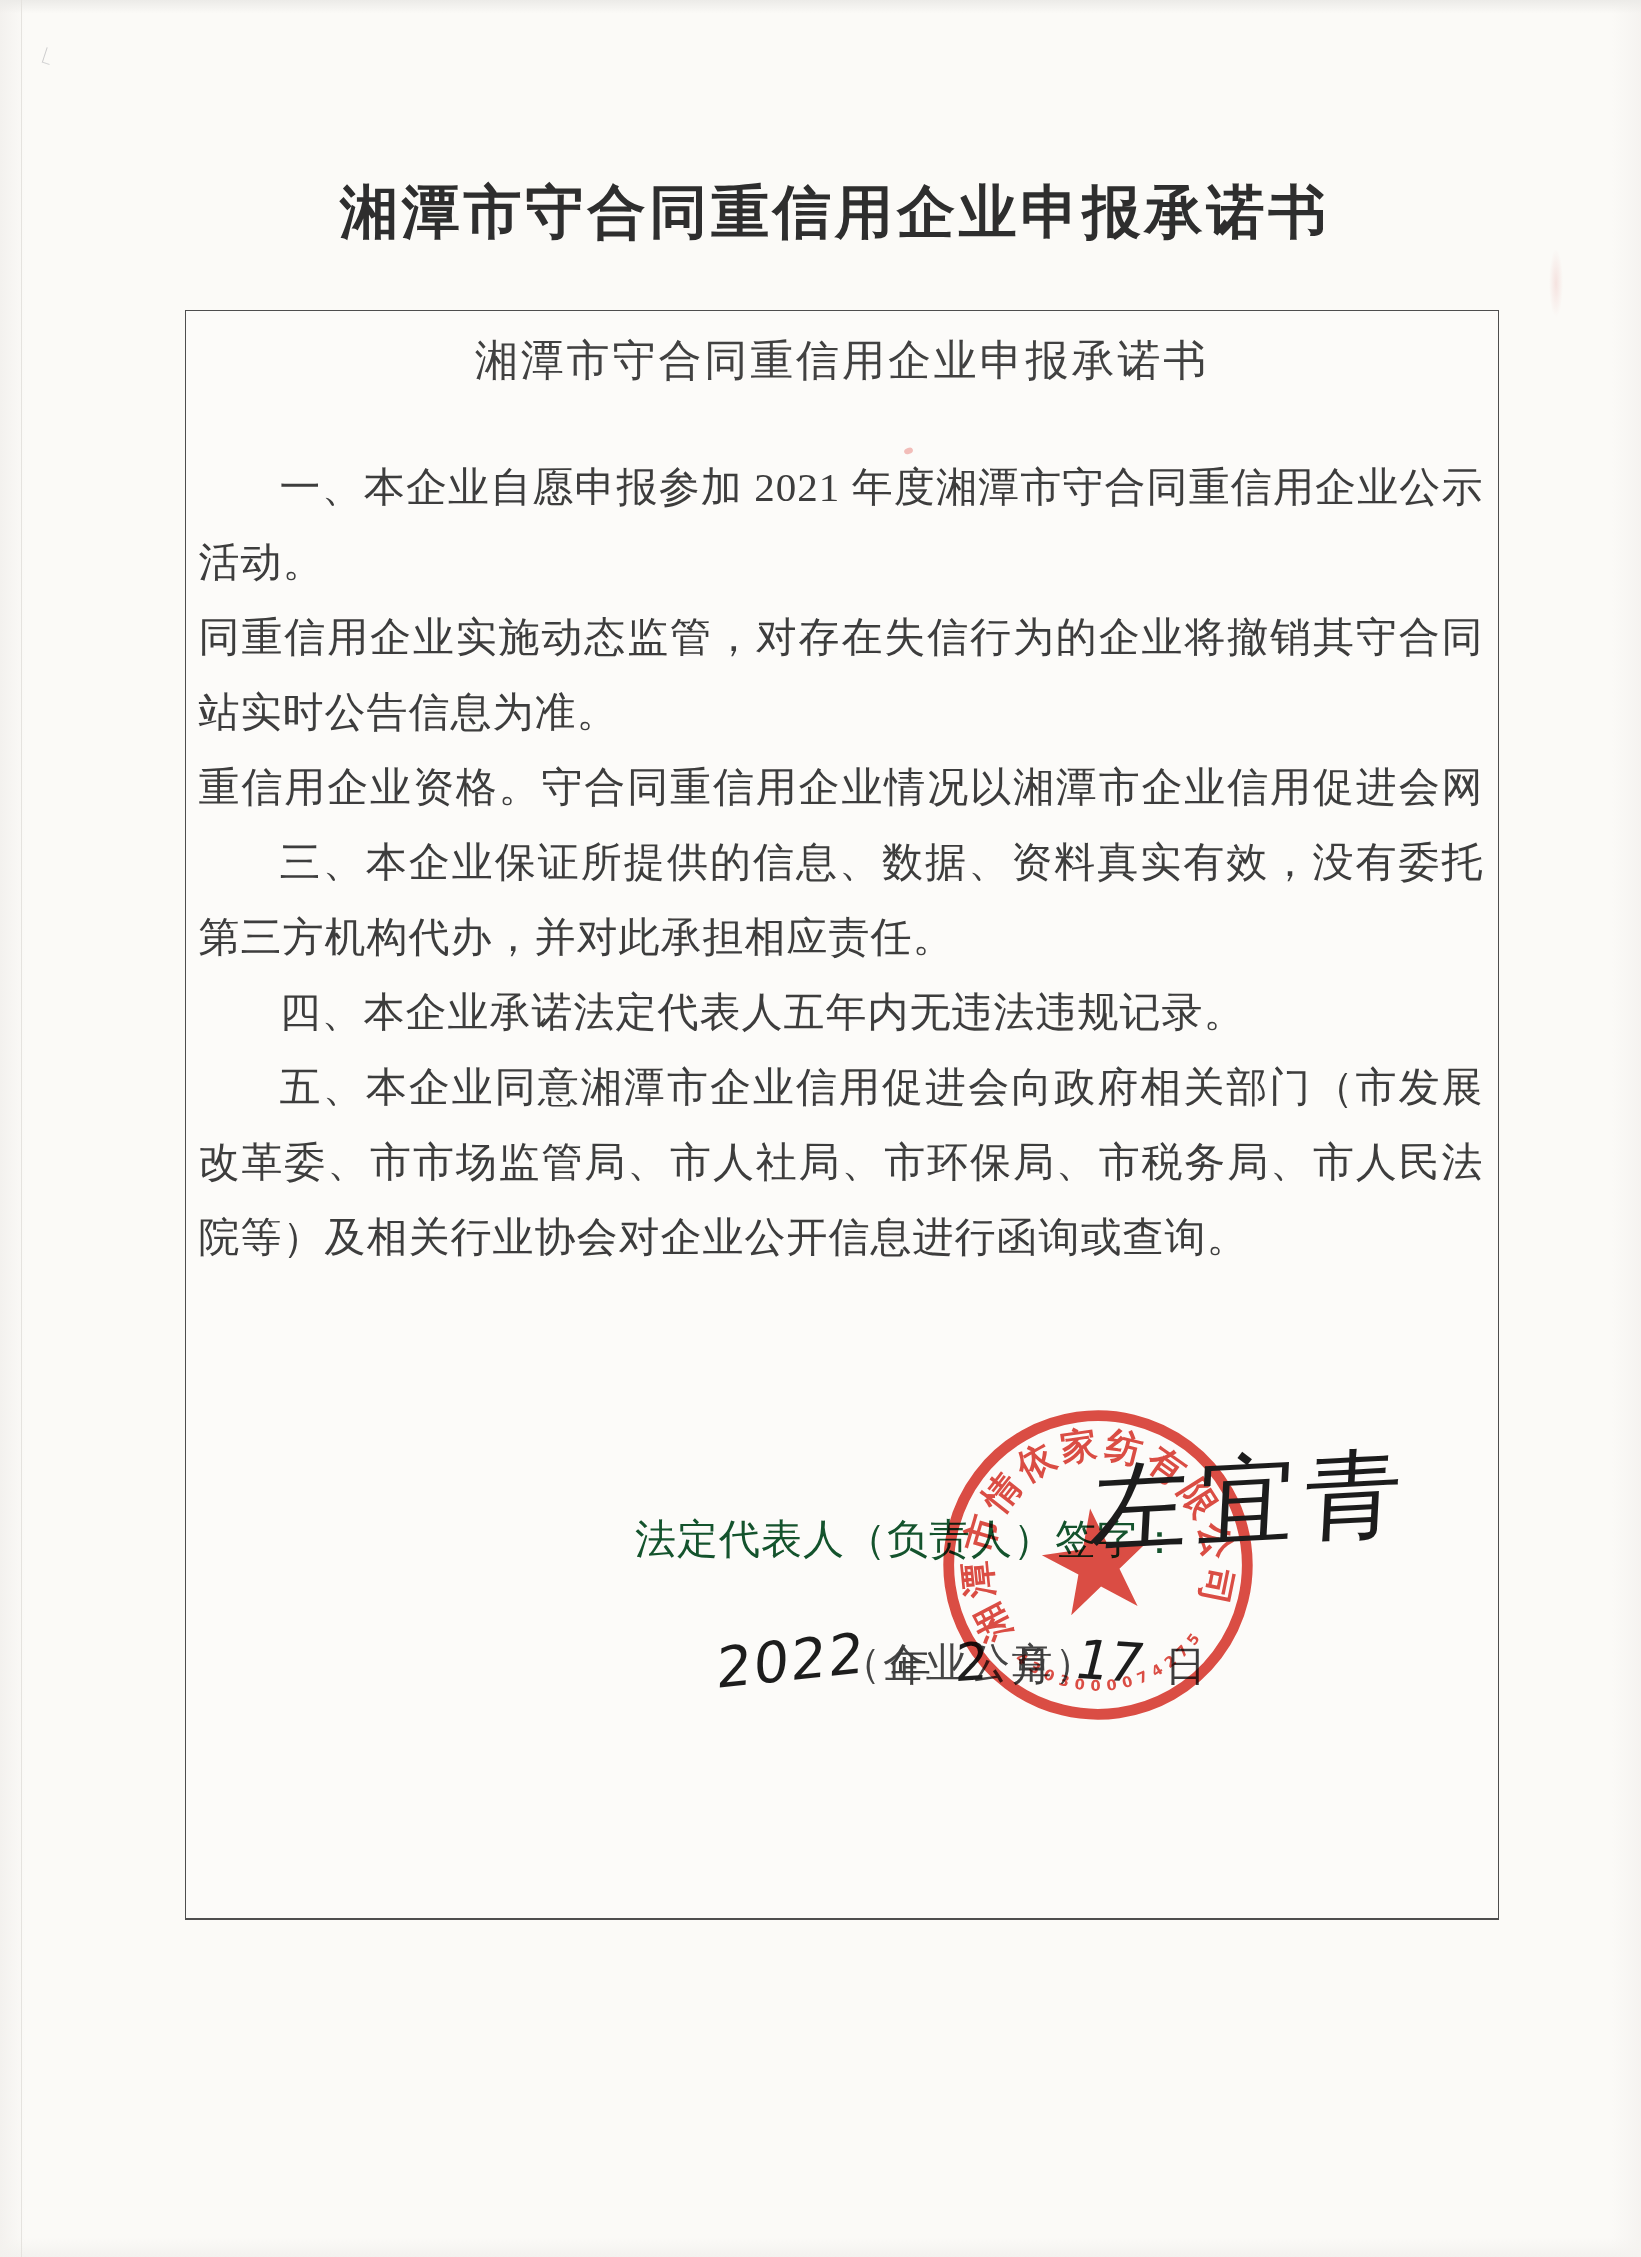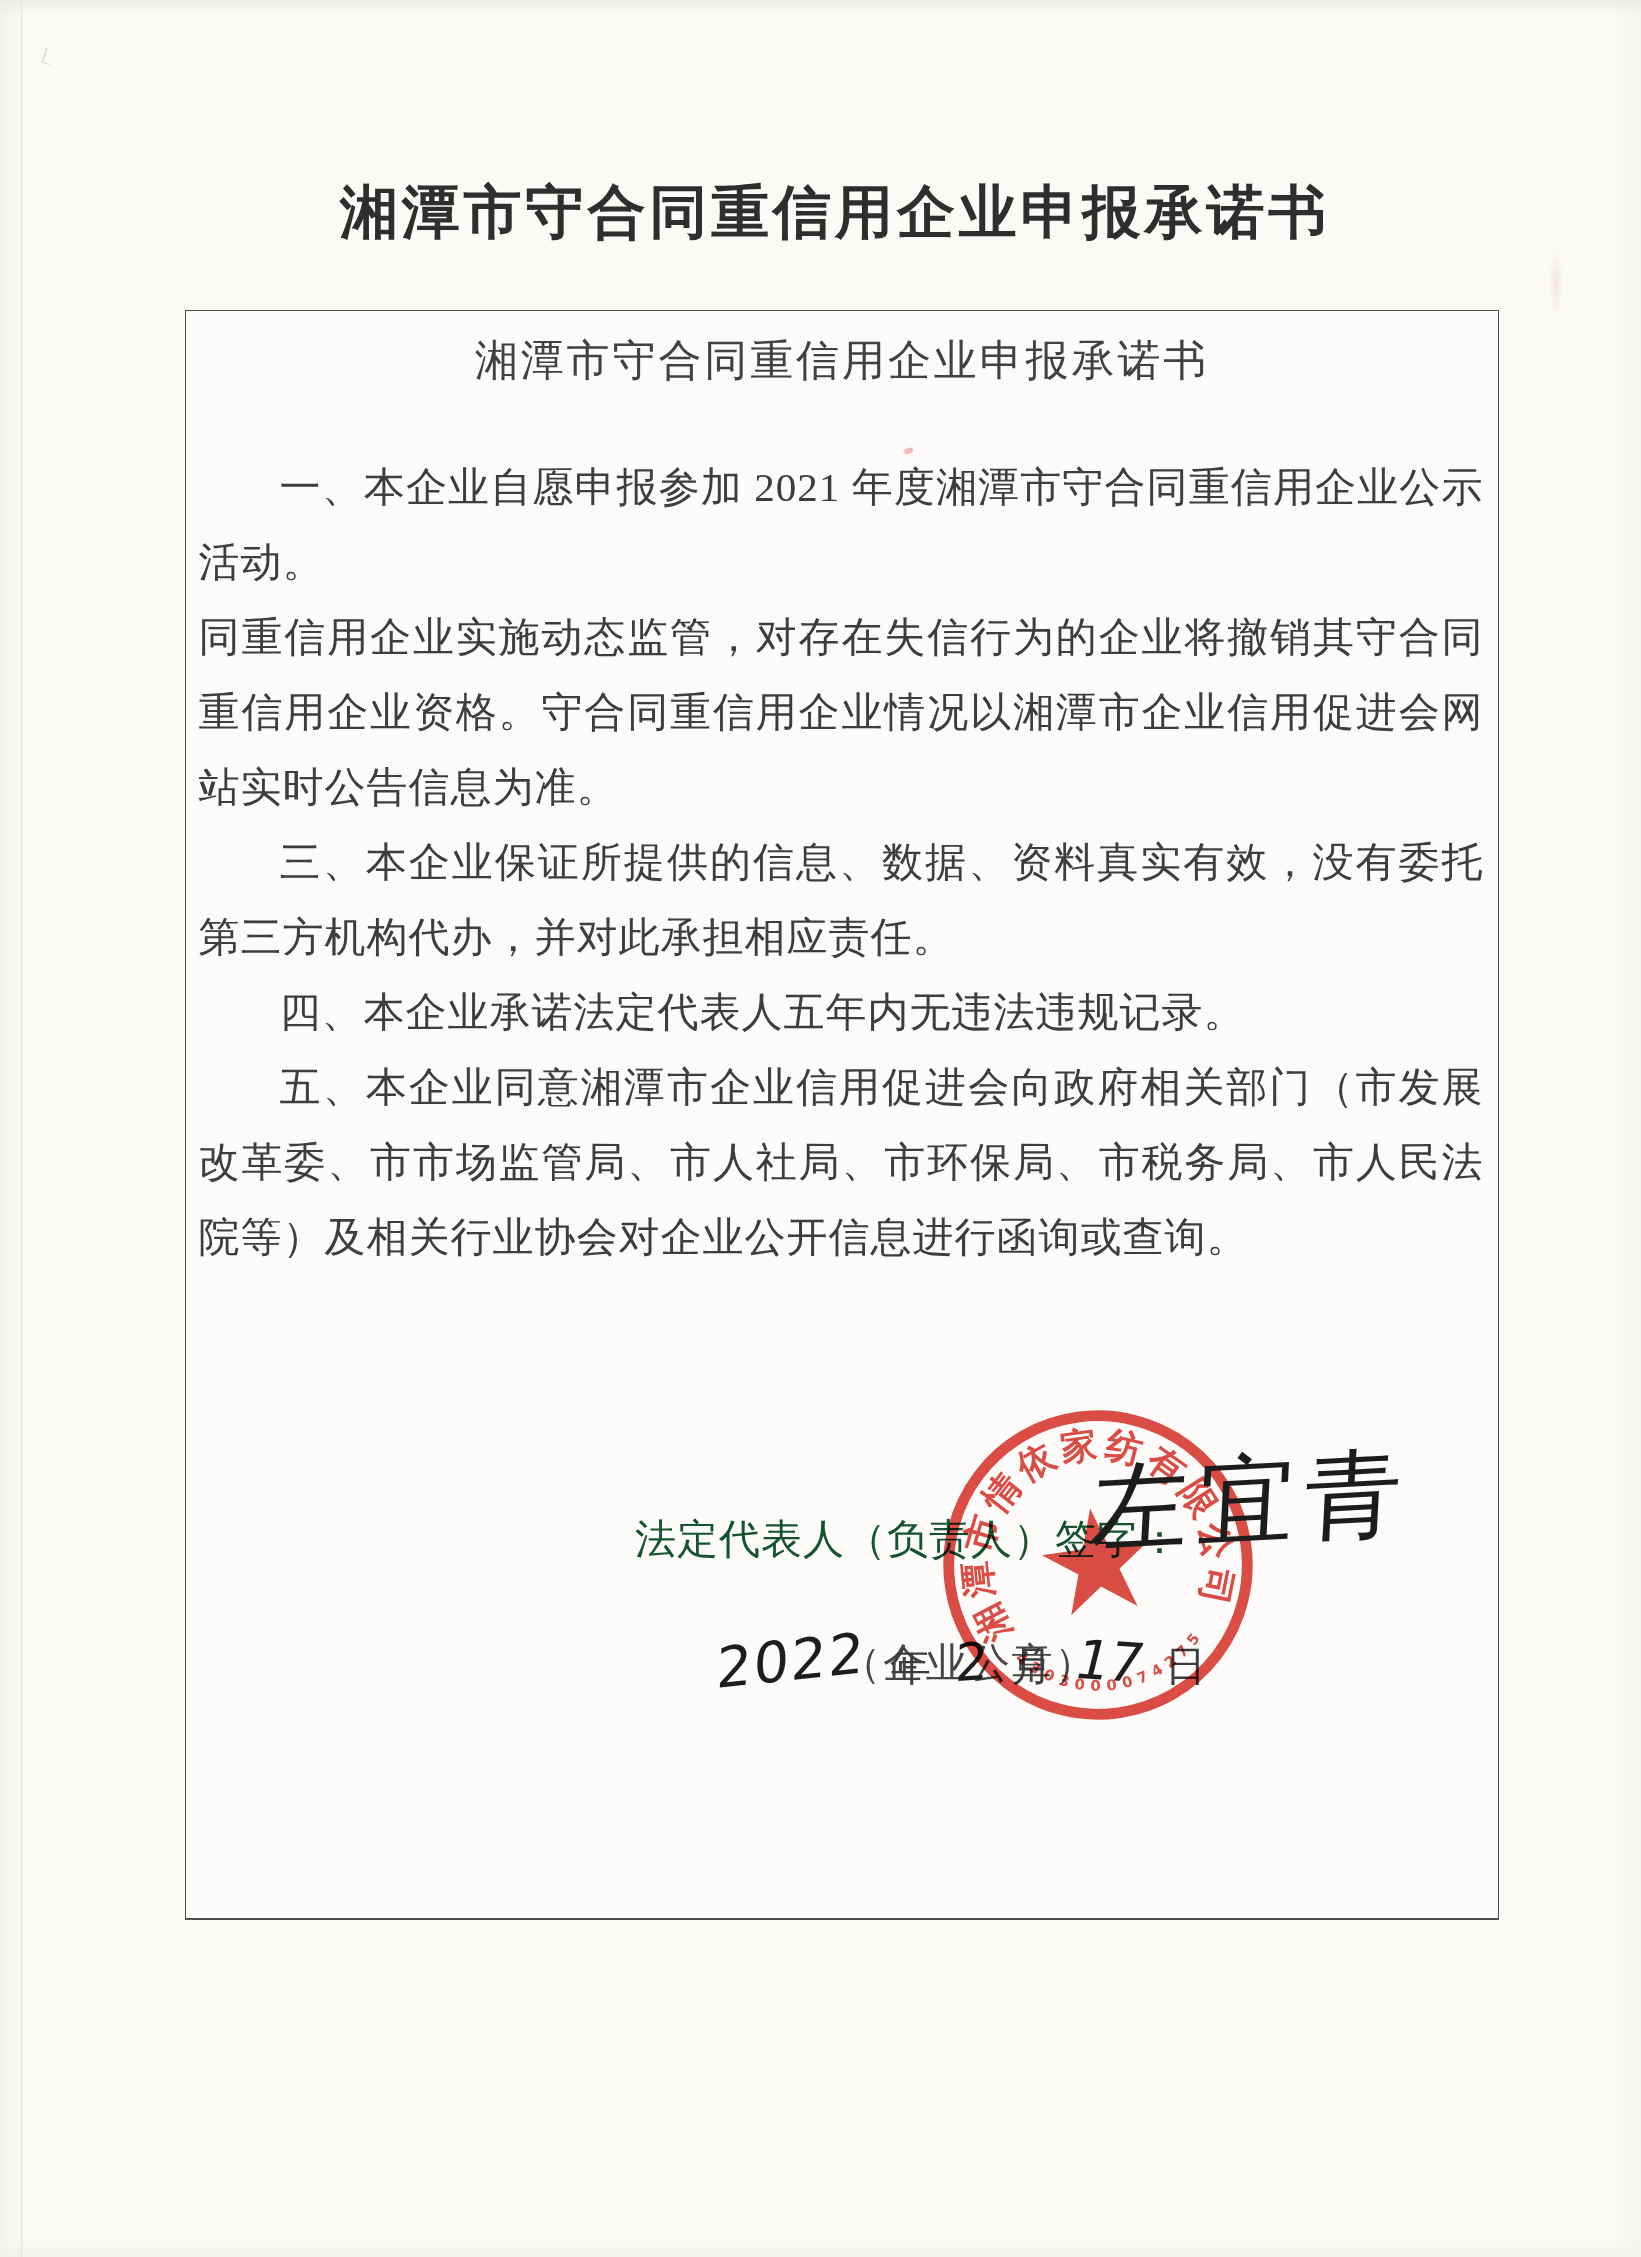--- a/index.html
+++ b/index.html
@@ -80,22 +80,22 @@
 <div class="smudge-pink"></div>
 
 <div class="main-title">湘潭市守合同重信用企业申报承诺书</div>
 
 <div class="box">
   <div class="box-title">湘潭市守合同重信用企业申报承诺书</div>
   <div class="doc-body">
     <div class="line full indent">一、本企业自愿申报参加 2021 年度湘潭市守合同重信用企业公示</div>
     <div class="line">活动。</div>
     <div class="line full">同重信用企业实施动态监管，对存在失信行为的企业将撤销其守合同</div>
+    <div class="line">站实时公告信息为准。</div>
     <div class="line full">重信用企业资格。守合同重信用企业情况以湘潭市企业信用促进会网</div>
-    <div class="line">站实时公告信息为准。</div>
     <div class="line full indent">三、本企业保证所提供的信息、数据、资料真实有效，没有委托</div>
     <div class="line">第三方机构代办，并对此承担相应责任。</div>
     <div class="line indent">四、本企业承诺法定代表人五年内无违法违规记录。</div>
     <div class="line full indent">五、本企业同意湘潭市企业信用促进会向政府相关部门（市发展</div>
     <div class="line full">改革委、市市场监管局、市人社局、市环保局、市税务局、市人民法</div>
     <div class="line">院等）及相关行业协会对企业公开信息进行函询或查询。</div>
   </div>
 </div>
 
 <div class="sig-label">法定代表人（负责人）签字：</div>

